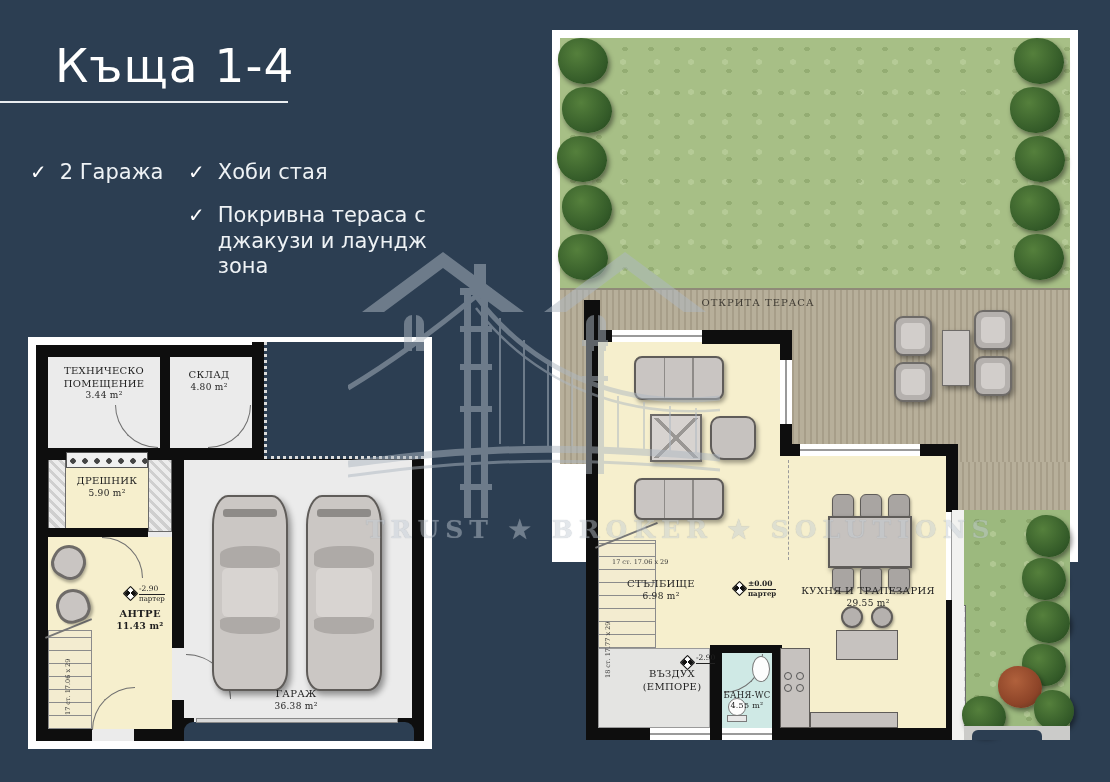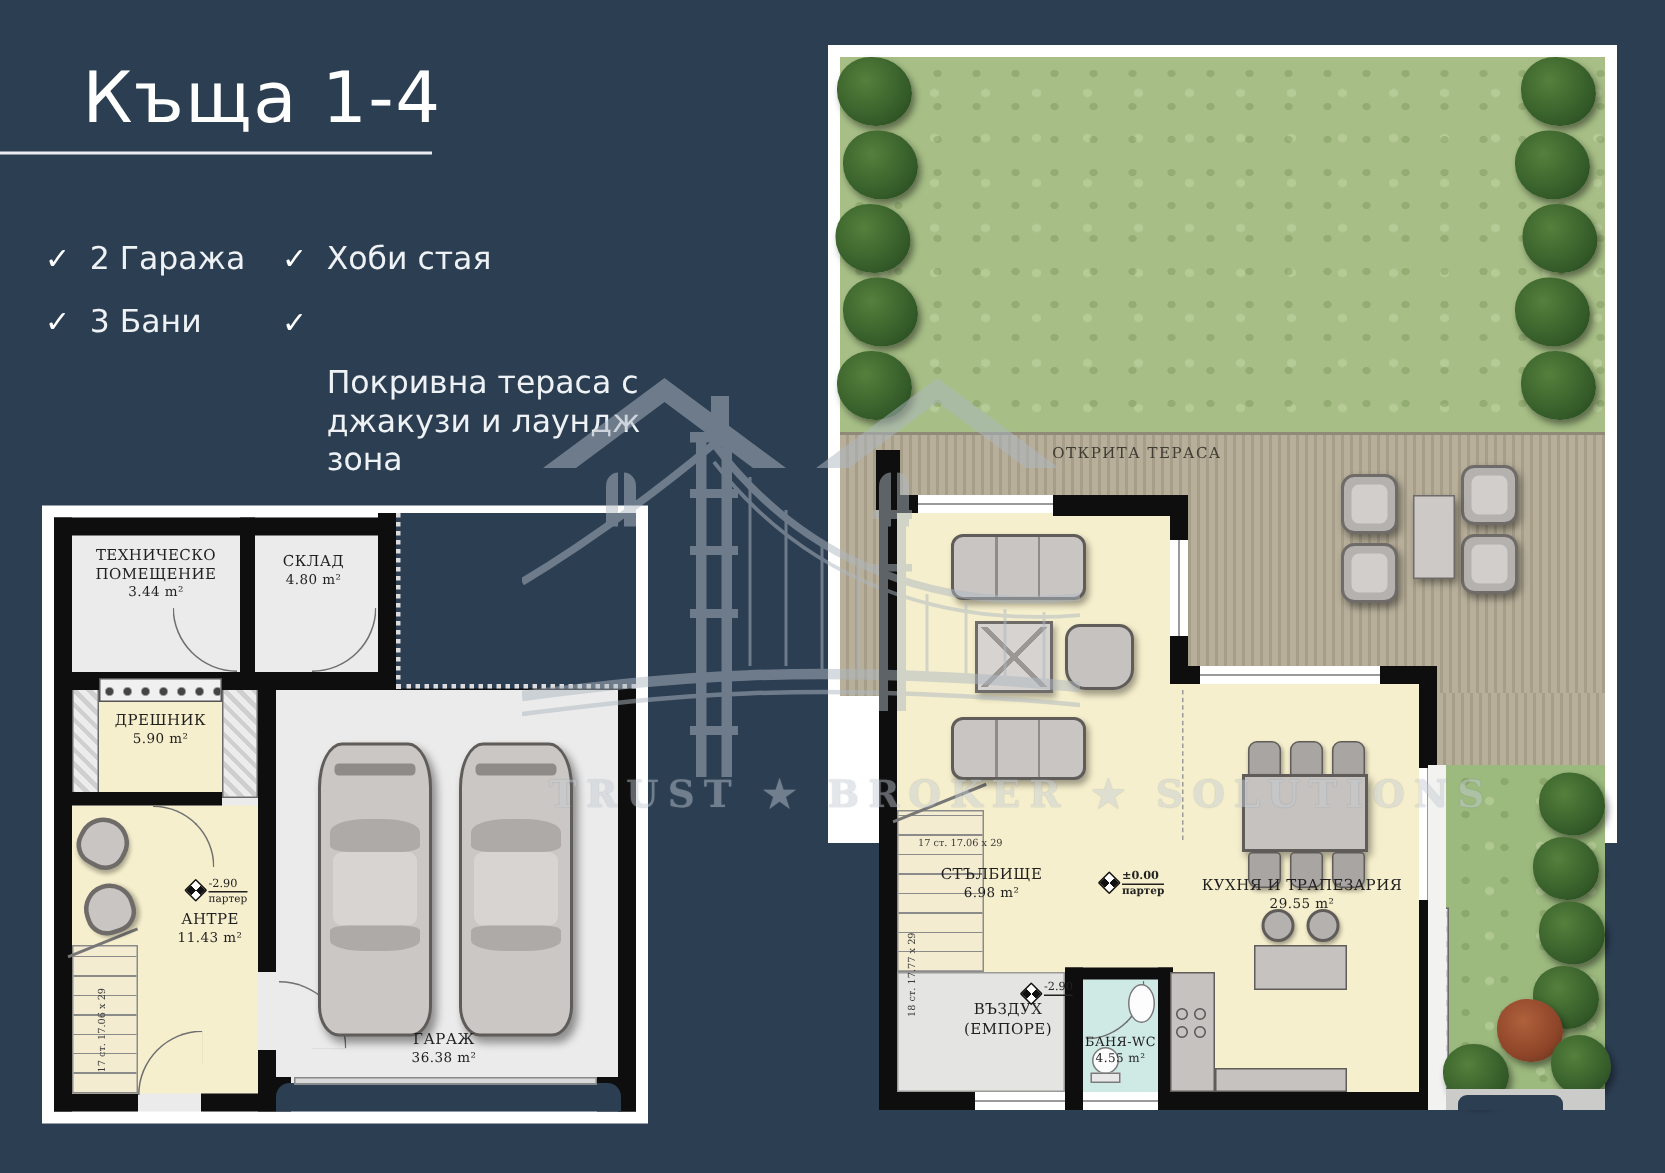--- a/index.html
+++ b/index.html
@@ -108,31 +108,27 @@
 
 <div class="canvas">
 
   <div class="title">Къща 1-4</div>
   <div class="title-underline"></div>
 
   <div class="feat" style="left:30px;top:160px;width:150px;">
     <span class="chk"></span>
     <span>2 Гаража</span>
   </div>
-  <div class="feat" style="left:30px;top:202px;width:150px;">
-    <span class="chk"></span>
-    <span>3 Бани</span>
-  </div>
   <div class="feat" style="left:188px;top:160px;width:220px;">
     <span class="chk"></span>
     <span>Хоби стая</span>
   </div>
   <div class="feat" style="left:188px;top:203px;width:280px;">
     <span class="chk"></span>
-    <span style="max-width:245px;margin-top:40px;">Покривна тераса с джакузи и лаундж зона</span>
+    <span style="max-width:245px;">Покривна тераса с джакузи и лаундж зона</span>
   </div>
 
   <div class="plan" style="left:28px;top:337px;width:404px;height:412px;">
     <div class="floor-gray" style="left:8px;top:8px;width:388px;height:396px;"></div>
 
     <div class="abs dotted-edge" style="left:236px;top:5px;width:160px;height:117px;background:#2c3e52;z-index:3;"></div>
 
     <div class="cream" style="left:38px;top:131px;width:82px;height:64px;"></div>
     <div class="cream" style="left:20px;top:200px;width:124px;height:192px;"></div>
 
@@ -197,21 +193,21 @@
       <div class="area">3.44 m²</div>
     </div>
     <div class="room-label" style="left:138px;top:32px;width:86px;">
       <div>СКЛАД</div>
       <div class="area">4.80 m²</div>
     </div>
     <div class="room-label" style="left:38px;top:138px;width:82px;">
       <div>ДРЕШНИК</div>
       <div class="area">5.90 m²</div>
     </div>
-    <div class="room-label" style="left:72px;top:271px;width:80px;">
+    <div class="room-label" style="left:72px;top:271px;width:80px;font-weight:bold;">
       <div>АНТРЕ</div>
       <div class="area">11.43 m²</div>
     </div>
     <div class="room-label" style="left:213px;top:351px;width:110px;">
       <div>ГАРАЖ</div>
       <div class="area">36.38 m²</div>
     </div>
   </div>
 
   <div class="plan" style="left:552px;top:30px;width:526px;height:532px;">

